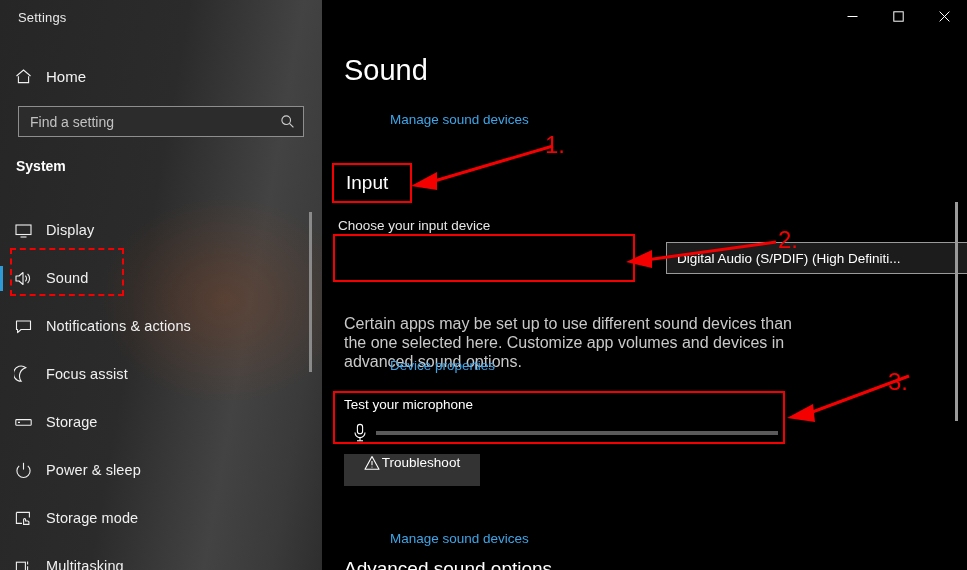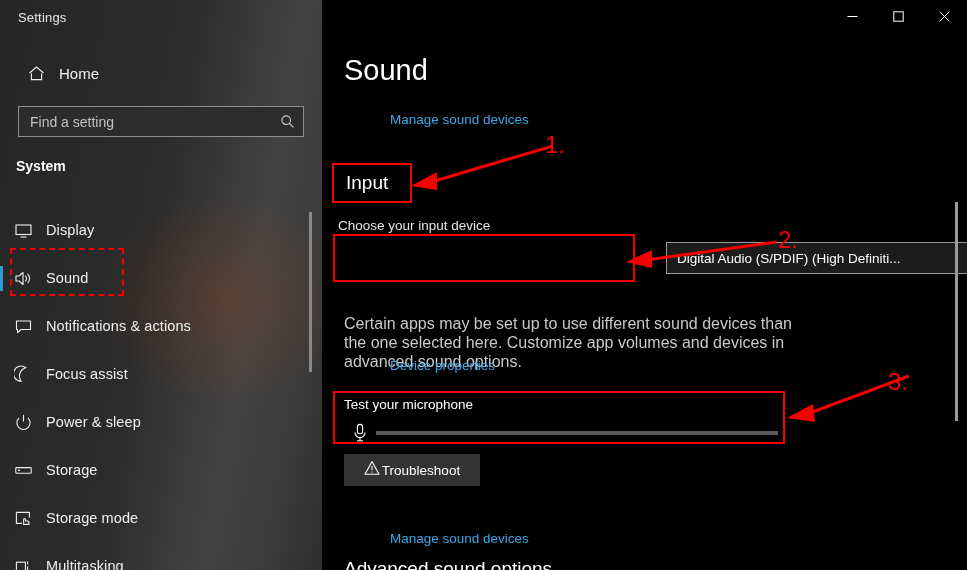--- a/index.html
+++ b/index.html
@@ -24,23 +24,23 @@
     background:
       radial-gradient(ellipse 180px 150px at 225px 300px, rgba(150,70,30,0.30), rgba(150,70,30,0) 70%),
       linear-gradient(100deg, #262626 0%, #2b2b2b 45%, #434343 72%, #3a3a3a 88%, #2e2e2e 100%);
     overflow: hidden;
   }
   #settings-title {
     position: absolute; left: 18px; top: 10px;
     font-size: 13px; color: #e8e8e8; letter-spacing: 0.2px;
   }
   #home-row {
-    position: absolute; left: 0; top: 65px;
+    position: absolute; left: 0; top: 55px;
     width: 300px; height: 30px;
-    display: flex; align-items: flex-start; margin-left: 13px;
+    display: flex; align-items: flex-end;
   }
   #home-row .ico { width: 46px; display: flex; justify-content: center; align-items: center; }
   #home-row .lbl { font-size: 15px; color: #f2f2f2; }
 
   #search-box {
     position: absolute; left: 18px; top: 106px;
     width: 286px; height: 31px;
     background: #2c2c2c;
     border: 1px solid #8e8e8e;
     display: flex; align-items: center;
@@ -171,21 +171,21 @@
   }
   #mic-meter-fill {
     position: absolute; left: 0; top: 0; height: 100%;
     width: 0%; background: #3ea6e8;
   }
 
   #troubleshoot-btn {
     position: absolute; left: 22px; top: 454px;
     min-width: 136px; height: 32px;
     background: #333333; border: 1px solid #333333;
-    display: flex; align-items: center; justify-content: center;
+    display: flex; justify-content: center;
     gap: 2px; cursor: pointer; padding: 0 14px;
   }
   #troubleshoot-btn .lbl { font-size: 13.5px; color: #ffffff; }
   #manage-bottom { position: absolute; left: 22px; top: 531px; }
 
   #advanced-head {
     position: absolute; left: 22px; top: 558px;
     font-size: 19px; color: #ffffff;
     height: 12px; overflow: hidden;
   }
@@ -284,35 +284,35 @@
           <svg width="19" height="19" viewBox="0 0 19 19">
             <path d="M11.8 2.6 A7.6 7.6 0 1 0 7.2 16.2 A8.8 8.8 0 0 1 11.8 2.6 Z" fill="none" stroke="#f0f0f0" stroke-width="1.1"></path>
           </svg>
         </span>
         <span class="lbl">Focus assist</span>
       </div>
 
       <div class="nav-item">
         <span class="ico">
           <svg width="19" height="19" viewBox="0 0 19 19">
+            <rect x="1.8" y="6.6" width="15.4" height="5.6" rx="0.8" fill="none" stroke="#f0f0f0" stroke-width="1.1"></rect>
+            <line x1="4" y1="9.4" x2="6" y2="9.4" stroke="#f0f0f0" stroke-width="1.1"></line>
+          </svg>
+        </span>
+        <span class="lbl">Storage</span>
+      </div>
+
+      <div class="nav-item">
+        <span class="ico">
+          <svg width="19" height="19" viewBox="0 0 19 19">
             <path d="M5.2 4.9 A6.6 6.6 0 1 0 13.8 4.9" fill="none" stroke="#f0f0f0" stroke-width="1.1"></path>
             <line x1="9.5" y1="1.8" x2="9.5" y2="8.6" stroke="#f0f0f0" stroke-width="1.1"></line>
           </svg>
         </span>
         <span class="lbl">Power &amp; sleep</span>
-      </div>
-
-      <div class="nav-item">
-        <span class="ico">
-          <svg width="19" height="19" viewBox="0 0 19 19">
-            <rect x="1.8" y="6.6" width="15.4" height="5.6" rx="0.8" fill="none" stroke="#f0f0f0" stroke-width="1.1"></rect>
-            <line x1="4" y1="9.4" x2="6" y2="9.4" stroke="#f0f0f0" stroke-width="1.1"></line>
-          </svg>
-        </span>
-        <span class="lbl">Storage</span>
       </div>
 
       <div class="nav-item">
         <span class="ico">
           <svg width="19" height="19" viewBox="0 0 19 19">
             <path d="M2.4 3.4 H15.4 V8.4 M2.4 3.4 V14.4 H8" fill="none" stroke="#f0f0f0" stroke-width="1.1"></path>
             <path d="M9.6 14.6 V10.6 a1 1 0 0 1 2 0 v1.4 h2.2 a1.1 1.1 0 0 1 1.1 1.1 v2.3 h-5.3 z" fill="none" stroke="#f0f0f0" stroke-width="1.1"></path>
           </svg>
         </span>
         <span class="lbl">Storage mode</span>

